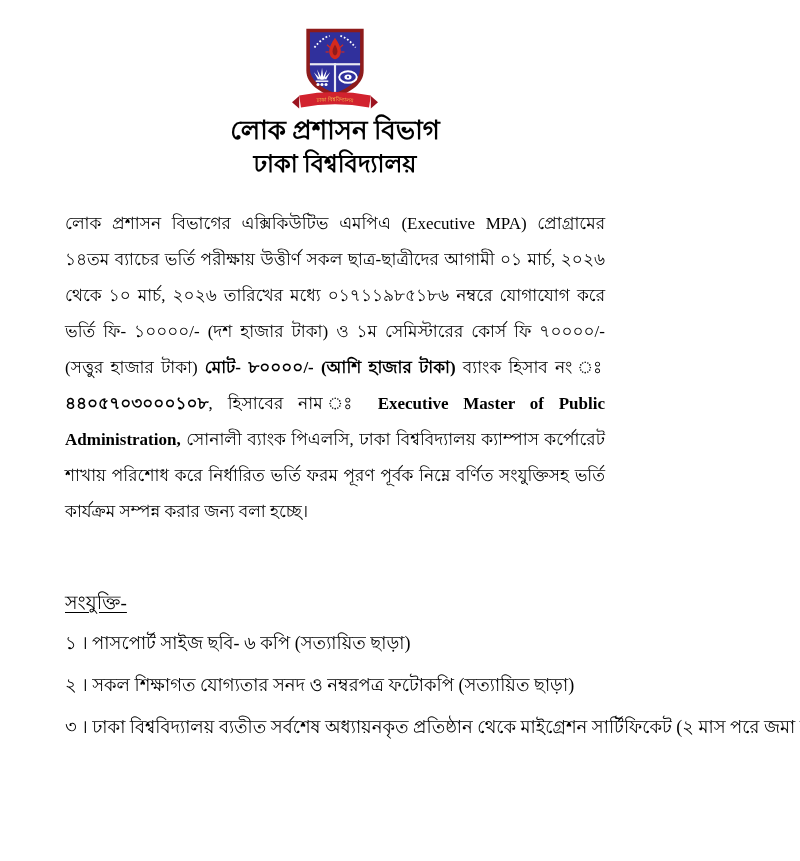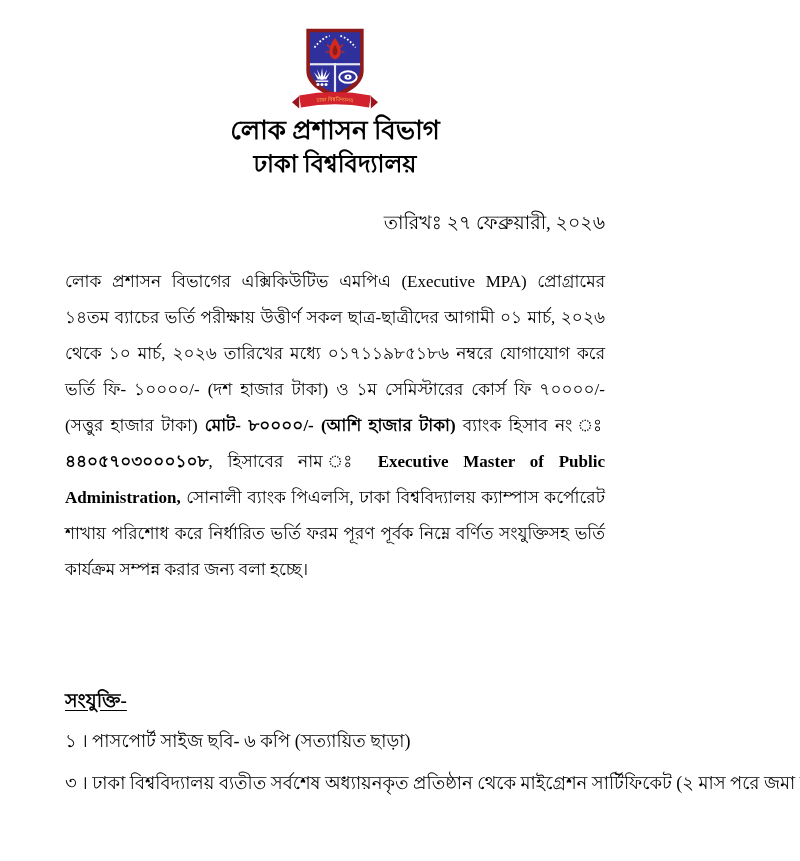--- a/index.html
+++ b/index.html
@@ -30,22 +30,22 @@
   }
   .body-text {
     margin-top: 28px;
     font-size: 17px; line-height: 36px;
     text-align: justify; text-justify: inter-word;
   }
   .seg-normal { font-weight: normal; }
   .seg-bold { font-weight: bold; }
   .seg-bold-latin { font-weight: bold; font-family: "Liberation Serif", serif; }
   .attach-heading {
-    margin-top: 100px;
-    font-size: 19px; font-weight: bold; line-height: 26px;
+    margin-top: 60px;
+    font-size: 19px; font-weight: normal; line-height: 26px;
     text-decoration: underline; text-underline-offset: 3px;
     display: inline-block;
   }
   .attach-list { list-style: none; margin-top: 14px; }
   .attach-list li {
     font-size: 18px; line-height: 26px; margin-bottom: 16px;
     white-space: nowrap;
   }
 </style>
 </head>
@@ -99,25 +99,25 @@
         <path id="ribbon-text-path" d="M16 87.5 Q50 80.5 84 87.5" fill="none"></path>
         <text font-size="6" fill="#f6d355">
           <textPath href="#ribbon-text-path" startOffset="50%" text-anchor="middle">ঢাকা বিশ্ববিদ্যালয়</textPath>
         </text>
       </svg>
     </span>
     <h1 class="dept-name">লোক প্রশাসন বিভাগ</h1>
     <h2 class="univ-name">ঢাকা বিশ্ববিদ্যালয়</h2>
   </header>
 
-  <div class="date-line">তারিখঃ ২৭ ফেব্রুয়ারী, ২০২৬</div>
 
   <p class="body-text" id="body-paragraph"><span class="seg-normal">লোক প্রশাসন বিভাগের এক্সিকিউটিভ এমপিএ (Executive MPA) প্রোগ্রামের ১৪তম ব্যাচের ভর্তি পরীক্ষায় উত্তীর্ণ সকল ছাত্র-ছাত্রীদের আগামী ০১ মার্চ, ২০২৬ থেকে ১০ মার্চ, ২০২৬ তারিখের মধ্যে ০১৭১১৯৮৫১৮৬ নম্বরে যোগাযোগ করে ভর্তি ফি- ১০০০০/- (দশ হাজার টাকা) ও ১ম সেমিস্টারের কোর্স ফি ৭০০০০/- (সত্তুর হাজার টাকা) </span><span class="seg-bold">মোট- ৮০০০০/- (আশি হাজার টাকা)</span><span class="seg-normal"> ব্যাংক হিসাব নং ঃ </span><span class="seg-bold">৪৪০৫৭০৩০০০১০৮</span><span class="seg-normal">, হিসাবের নাম ঃ </span><span class="seg-bold-latin">Executive Master of Public Administration,</span><span class="seg-normal"> সোনালী ব্যাংক পিএলসি, ঢাকা বিশ্ববিদ্যালয় ক্যাম্পাস কর্পোরেট শাখায় পরিশোধ করে নির্ধারিত ভর্তি ফরম পূরণ পূর্বক নিম্নে বর্ণিত সংযুক্তিসহ ভর্তি কার্যক্রম সম্পন্ন করার জন্য বলা হচ্ছে।</span></p>
 
   <section>
     <span class="attach-heading">সংযুক্তি-</span>
     <ul class="attach-list" id="attachment-list">
         <li>১ । পাসপোর্ট সাইজ ছবি- ৬ কপি (সত্যায়িত ছাড়া)</li>
+        <li>২ । সকল শিক্ষাগত যোগ্যতার সনদ ও নম্বরপত্র ফটোকপি (সত্যায়িত ছাড়া)</li>
         <li>৩ । ঢাকা বিশ্ববিদ্যালয় ব্যতীত সর্বশেষ অধ্যায়নকৃত প্রতিষ্ঠান থেকে মাইগ্রেশন সার্টিফিকেট (২ মাস পরে জমা দিতে হবে)</li>
       </ul>
   </section>
 
 </div>
 
 </body></html>

